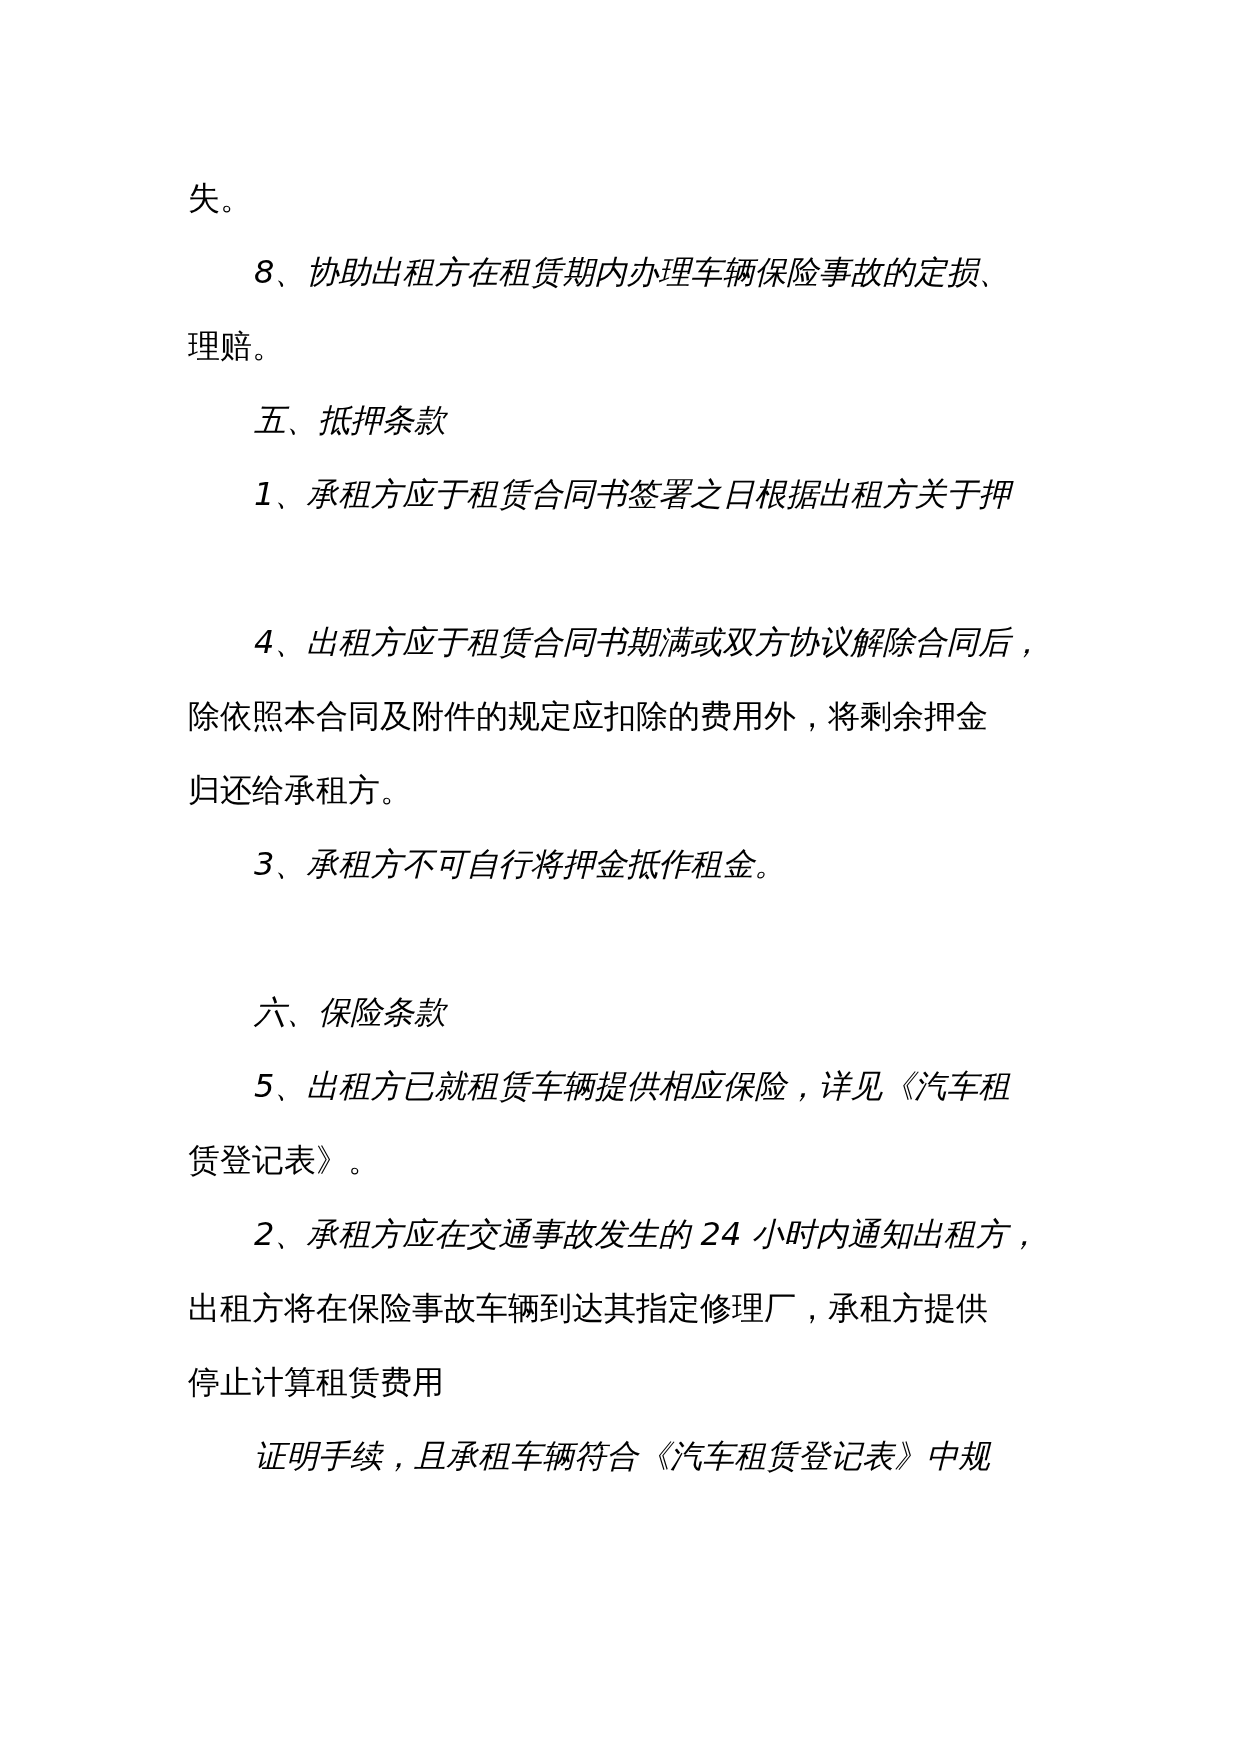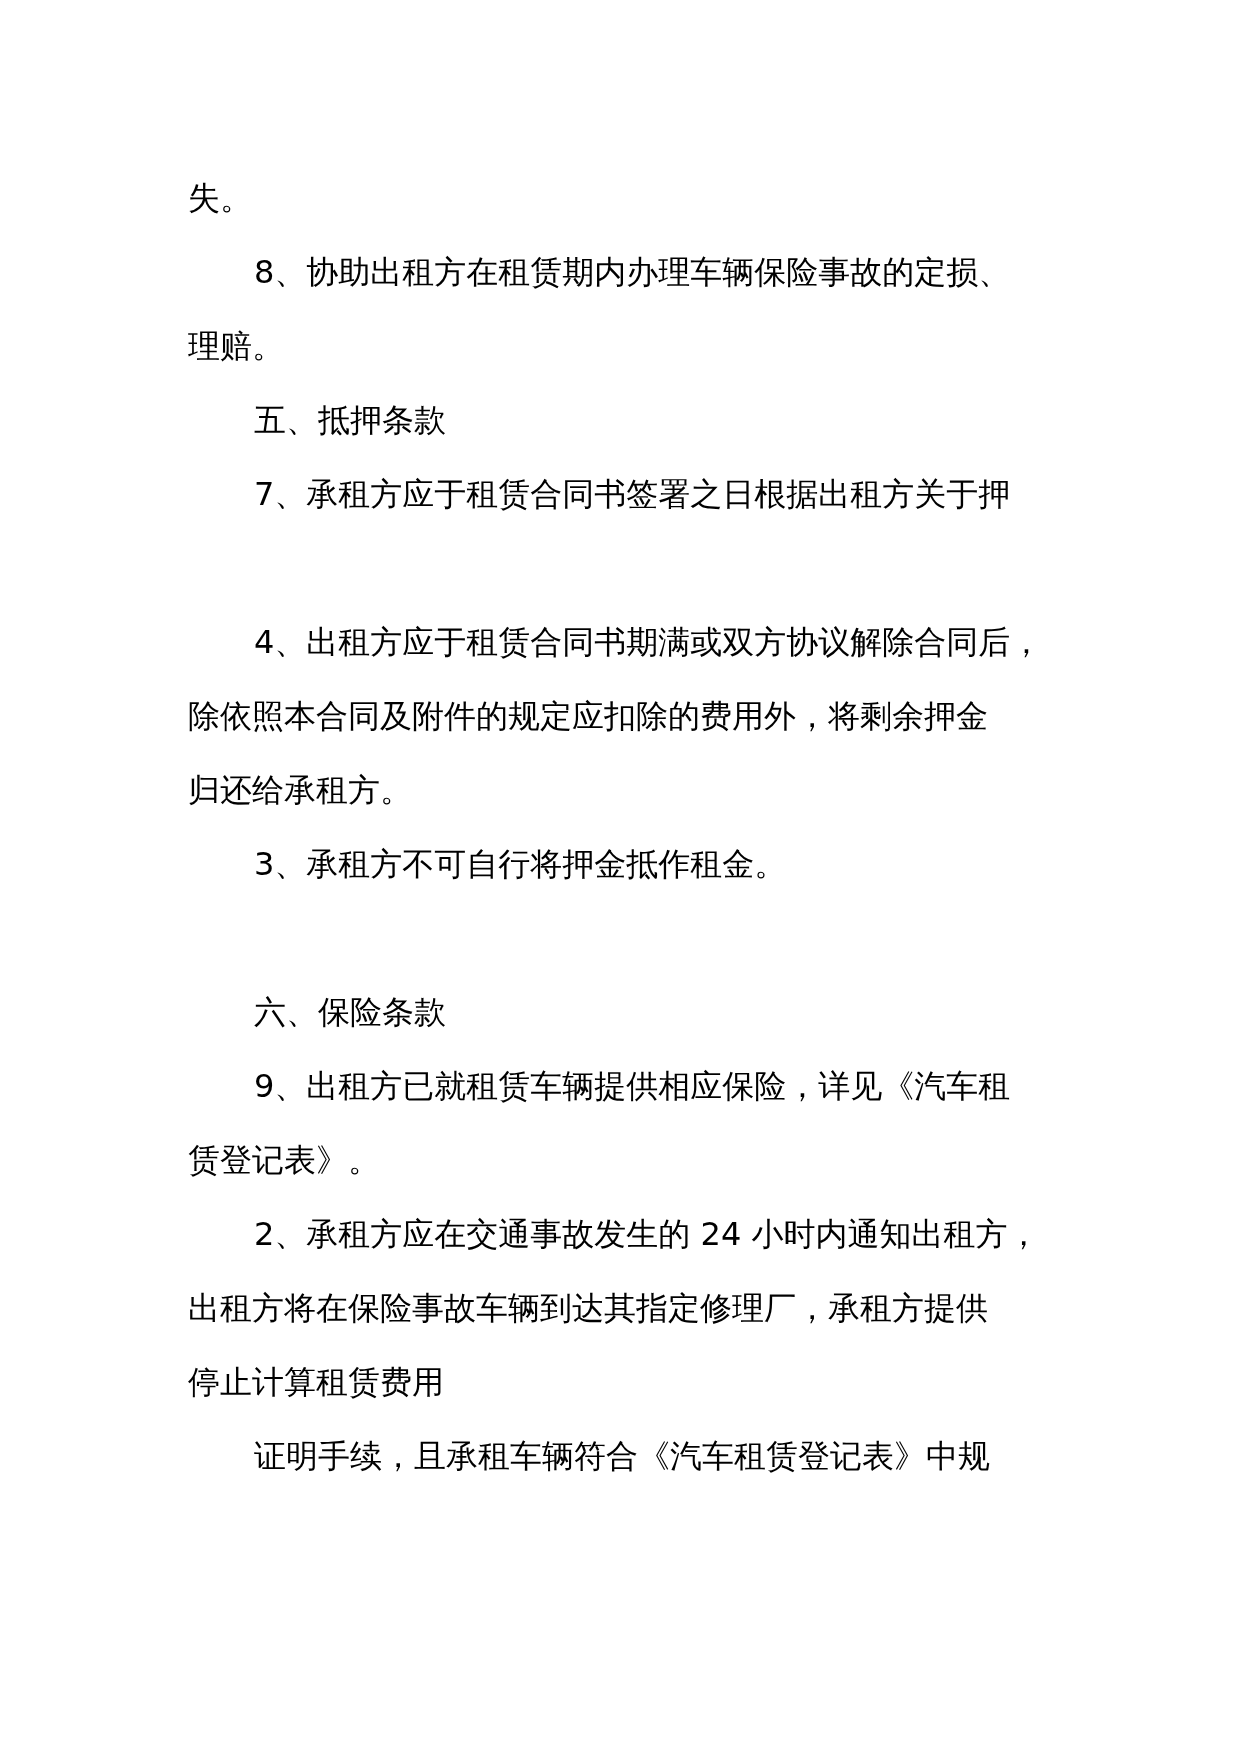--- a/index.html
+++ b/index.html
@@ -24,35 +24,35 @@
       background: #ffffff;
     }
     .line {
       position: absolute;
       left: 188px;
       font-size: 32px;
       line-height: 40px;
       white-space: nowrap;
       letter-spacing: 0px;
     }
-    .indent { left: 254px; }
+    .indent { left: 254px; font-style: italic; }
   </style>
 </head>
 <body>
 
 <div class="page">
   <div class="line" style="top:178px">失。</div>
   <div class="line indent" style="top:252px">8、协助出租方在租赁期内办理车辆保险事故的定损、</div>
   <div class="line" style="top:326px">理赔。</div>
   <div class="line indent" style="top:400px">五、抵押条款</div>
-  <div class="line indent" style="top:474px">7、承租方应于租赁合同书签署之日根据出租方关于押</div>
+  <div class="line indent" style="top:474px">1、承租方应于租赁合同书签署之日根据出租方关于押</div>
   <div class="line indent" style="top:622px">4、出租方应于租赁合同书期满或双方协议解除合同后，</div>
   <div class="line" style="top:696px">除依照本合同及附件的规定应扣除的费用外，将剩余押金</div>
   <div class="line" style="top:770px">归还给承租方。</div>
   <div class="line indent" style="top:844px">3、承租方不可自行将押金抵作租金。</div>
   <div class="line indent" style="top:992px">六、保险条款</div>
-  <div class="line indent" style="top:1066px">9、出租方已就租赁车辆提供相应保险，详见《汽车租</div>
+  <div class="line indent" style="top:1066px">5、出租方已就租赁车辆提供相应保险，详见《汽车租</div>
   <div class="line" style="top:1140px">赁登记表》。</div>
   <div class="line indent" style="top:1214px">2、承租方应在交通事故发生的 24 小时内通知出租方，</div>
   <div class="line" style="top:1288px">出租方将在保险事故车辆到达其指定修理厂，承租方提供</div>
   <div class="line" style="top:1362px">停止计算租赁费用</div>
   <div class="line indent" style="top:1436px">证明手续，且承租车辆符合《汽车租赁登记表》中规</div>
 </div>
 
 </body></html>

